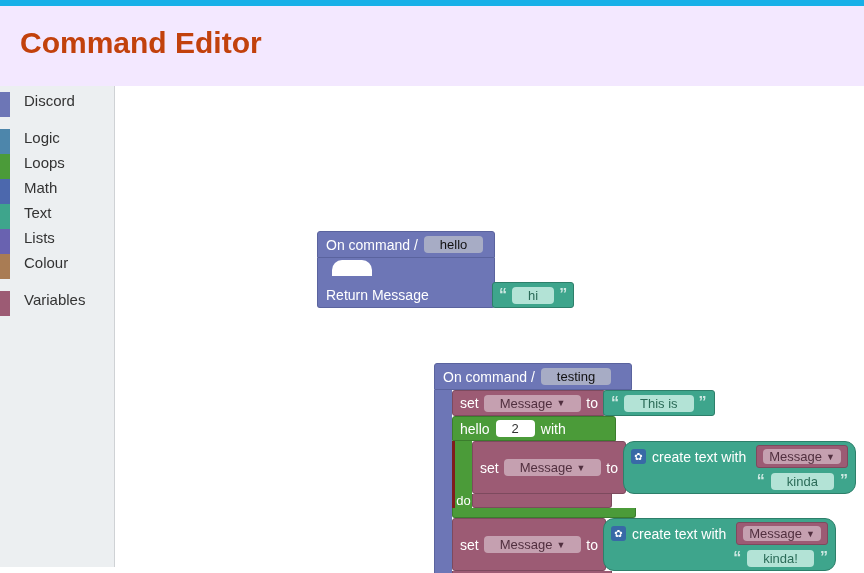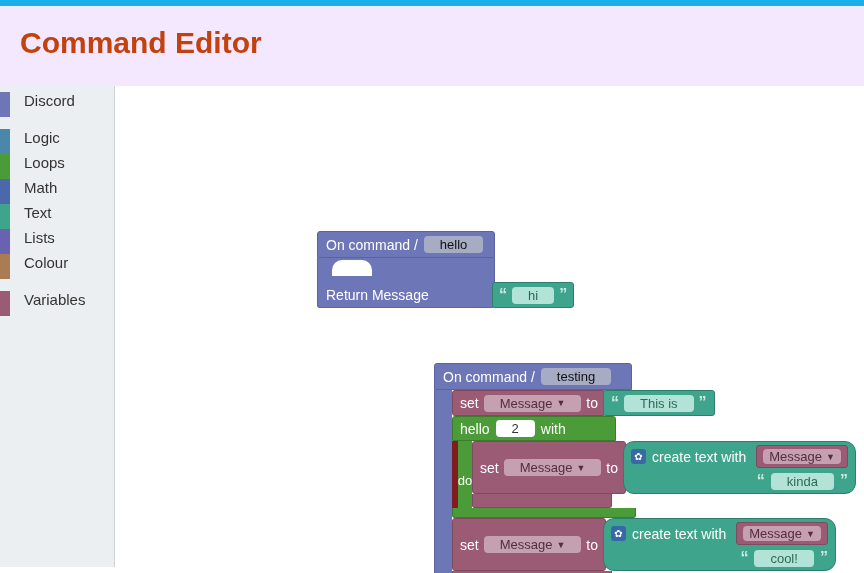--- a/index.html
+++ b/index.html
@@ -123,21 +123,21 @@
   .b2 { left: 319px; top: 277px; }
   .b2 .head { background:#6d76b6; border:1px solid #5a639e; border-radius:3px 3px 0 0; width:198px; }
   .b2 .body { display:flex; }
   .b2 .spine { background:#6d76b6; border-left:1px solid #5a639e; width:18px; }
   .b2 .content { }
   .b2 .set-row { display:flex; }
   .b2 .set-blk { background:#9c5b74; border:1px solid #7d4a5e; border-radius:3px; display:flex; align-items:center; padding:3px 7px; gap:5px; }
   .b2 .txt-blk { background:#3ea58c; border:1px solid #2d7f6a; border-radius:3px; display:flex; align-items:center; padding:3px 7px; gap:5px; margin-left:-3px; }
   .b2 .loop-head { background:#4b9b39; border:1px solid #3b7c2d; border-radius:3px 3px 0 0; display:flex; align-items:center; padding:3px 7px; gap:6px; width:164px; }
   .b2 .loop-wrap { display:flex; }
-  .b2 .loop-spine-l { background:#4b9b39; border-left:6px solid #7f1d1d; width:20px; display:flex; align-items:center; justify-content:center; padding-top:12px; color:#fff; font-size:13px; }
+  .b2 .loop-spine-l { background:#4b9b39; border-left:3px solid #7f1d1d; width:20px; display:flex; align-items:flex-end; justify-content:center; padding-top:12px; color:#fff; font-size:13px; }
   .b2 .loop-body { display:flex; flex-direction:column; }
   .b2 .loop-foot { background:#4b9b39; border:1px solid #3b7c2d; border-top:none; height:10px; width:184px; border-radius:0 0 3px 3px; }
   .b2 .ct-blk { background:#3ea58c; border:1px solid #2d7f6a; border-radius:11px; display:flex; flex-direction:column; padding:3px 7px; gap:4px; margin-left:-3px; }
   .b2 .ct-row { display:flex; align-items:center; gap:6px; }
   .b2 .var-pill { background:#9c5b74; border:1px solid #7d4a5e; border-radius:3px; padding:3px 6px; display:inline-flex; align-items:center; gap:4px; margin-left:4px; }
   .b2 .plum-below { background:#9c5b74; border:1px solid #7d4a5e; border-top:none; height:16px; width:160px; border-radius:0 0 3px 3px; margin-left:0px; }
 
 </style>
 </head>
 <body>
@@ -294,21 +294,21 @@
                 <span>create text with</span>
                 <span class="var-pill">
                   <span class="pill pill-plum" style="padding:0 6px;">
                     <span>Message</span>
                     <span class="caret">▼</span>
                   </span>
                 </span>
               </div>
               <div class="ct-row" style="justify-content:flex-end;">
                 <span class="quote">“</span>
-                <span class="pill pill-teal">cool!</span>
+                <span class="pill pill-teal">kinda!</span>
                 <span class="quote">”</span>
               </div>
             </div>
           </div>
           <div class="plum-below"></div>
 
         </div>
       </div>
 
     </div>

